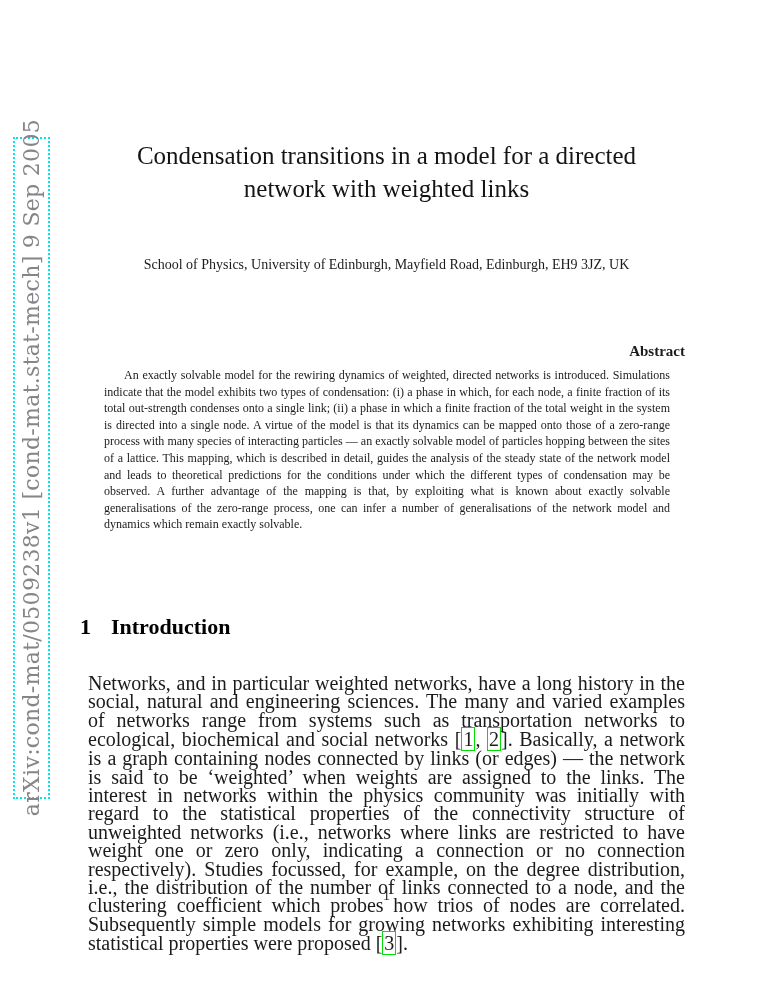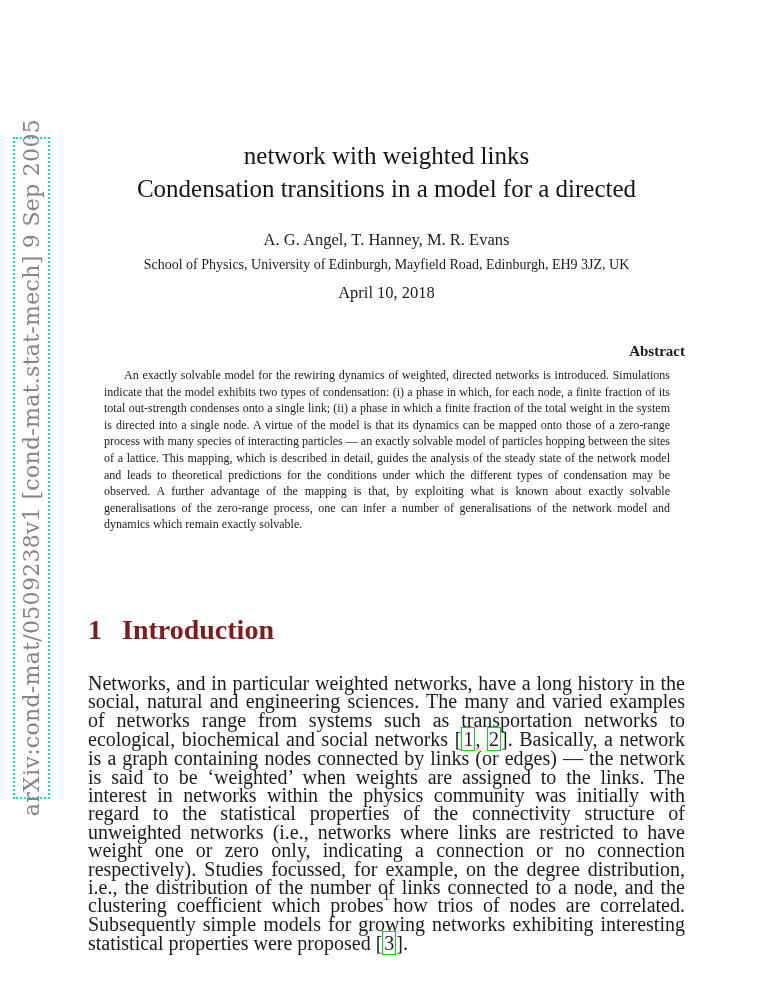--- a/index.html
+++ b/index.html
@@ -89,26 +89,26 @@
     left: 104px;
     width: 566px;
     top: 367px;
     font-size: 12px;
     line-height: 16.6px;
     text-align: justify;
     text-indent: 20px;
   }
   .section-heading {
     position: absolute;
-    left: 88px;
+    left: 80px;
     width: 597px;
     top: 614px;
-    font-size: 28px;
+    font-size: 22px;
     font-weight: bold;
-    color: #7f1d1d;
+    color: #000000;
   }
   .section-number {
     display: inline-block;
     margin-right: 20px;
   }
   .intro-paragraph {
     position: absolute;
     left: 88px;
     width: 597px;
     top: 654px;
@@ -133,29 +133,27 @@
 </head>
 <body>
 
 <div class="page">
 
   <div class="stamp-box">
     <span class="stamp-text">arXiv:cond-mat/0509238v1  [cond-mat.stat-mech]  9 Sep 2005</span>
   </div>
 
   <div class="title-block">
+    <div>Condensation transitions in a model for a directed</div>
     <div>network with weighted links</div>
-    <div>Condensation transitions in a model for a directed</div>
   </div>
 
-  <div class="authors">A. G. Angel, T. Hanney, M. R. Evans</div>
 
   <div class="affiliation">School of Physics, University of Edinburgh, Mayfield Road, Edinburgh, EH9 3JZ, UK</div>
 
-  <div class="pub-date">April 10, 2018</div>
 
   <div class="abstract-heading">Abstract</div>
 
   <div class="abstract-body">An exactly solvable model for the rewiring dynamics of weighted, directed networks is introduced. Simulations indicate that the model exhibits two types of condensation: (i) a phase in which, for each node, a finite fraction of its total out-strength condenses onto a single link; (ii) a phase in which a finite fraction of the total weight in the system is directed into a single node. A virtue of the model is that its dynamics can be mapped onto those of a zero-range process with many species of interacting particles — an exactly solvable model of particles hopping between the sites of a lattice. This mapping, which is described in detail, guides the analysis of the steady state of the network model and leads to theoretical predictions for the conditions under which the different types of condensation may be observed. A further advantage of the mapping is that, by exploiting what is known about exactly solvable generalisations of the zero-range process, one can infer a number of generalisations of the network model and dynamics which remain exactly solvable.</div>
 
   <div class="section-heading">
     <span class="section-number">1</span><span>Introduction</span>
   </div>
 
   <p class="intro-paragraph"><span>Networks, and in particular weighted networks, have a long history in the social, natural and engineering sciences. The many and varied examples of networks range from systems such as transportation networks to ecological, biochemical and social networks [</span><span class="cite">1</span><span>, </span><span class="cite">2</span><span>]. Basically, a network is a graph containing nodes connected by links (or edges) — the network is said to be ‘weighted’ when weights are assigned to the links. The interest in networks within the physics community was initially with regard to the statistical properties of the connectivity structure of unweighted networks (i.e., networks where links are restricted to have weight one or zero only, indicating a connection or no connection respectively). Studies focussed, for example, on the degree distribution, i.e., the distribution of the number of links connected to a node, and the clustering coefficient which probes how trios of nodes are correlated. Subsequently simple models for growing networks exhibiting interesting statistical properties were proposed [</span><span class="cite">3</span><span>].</span></p>

